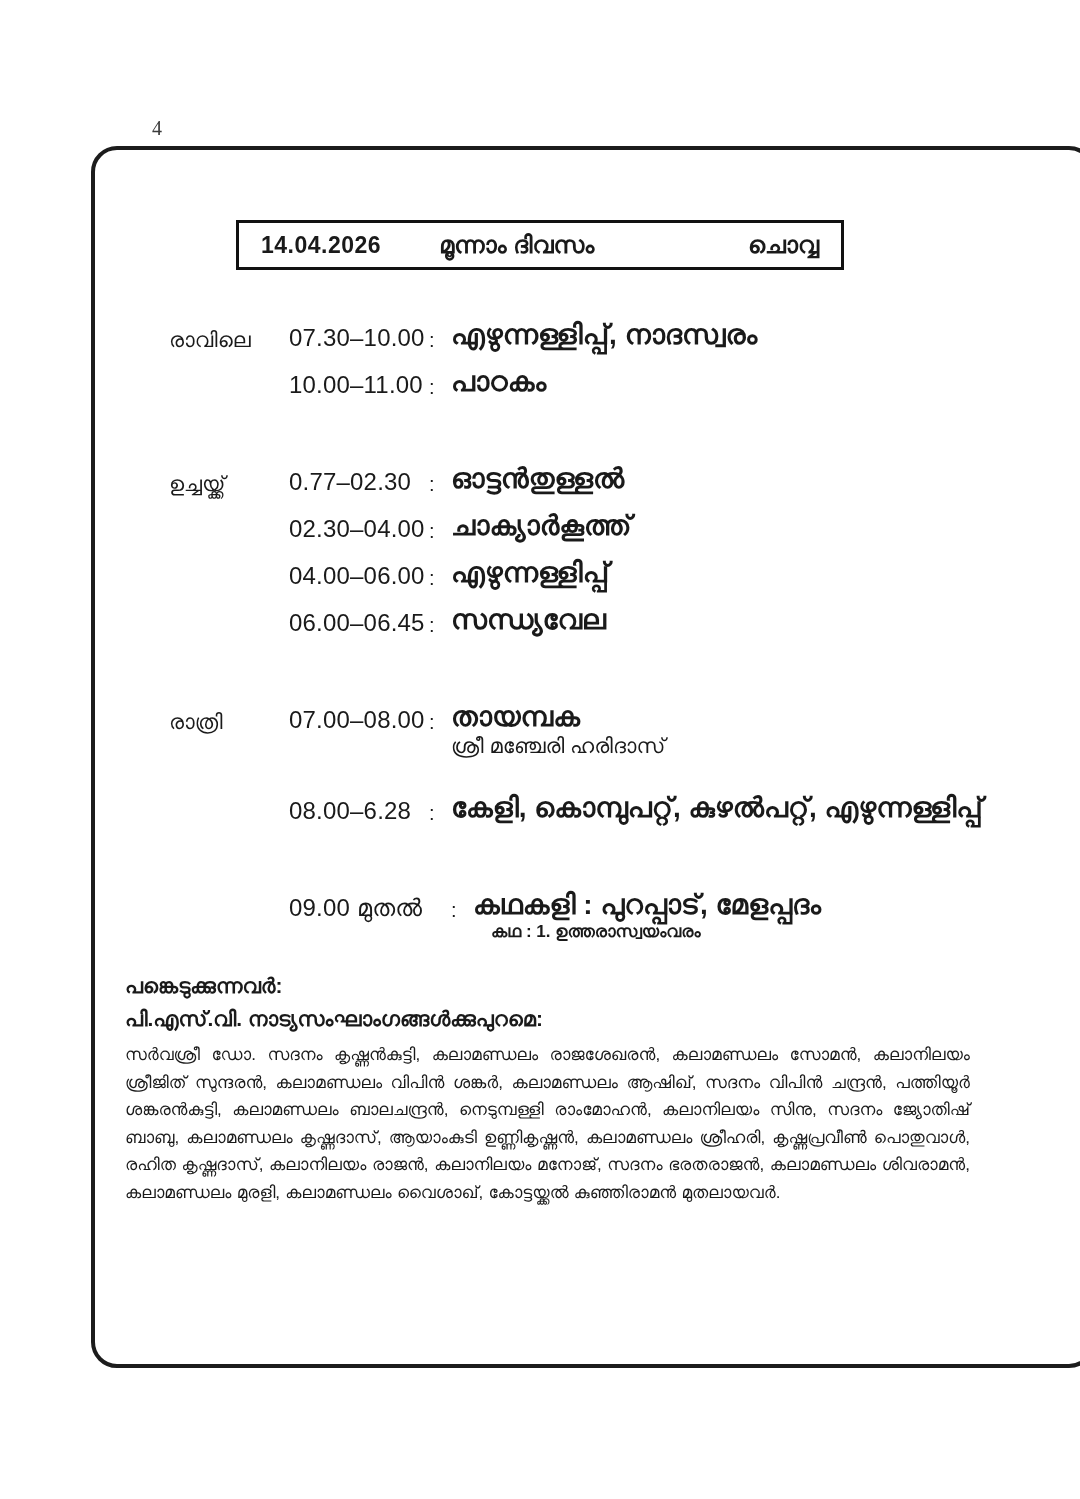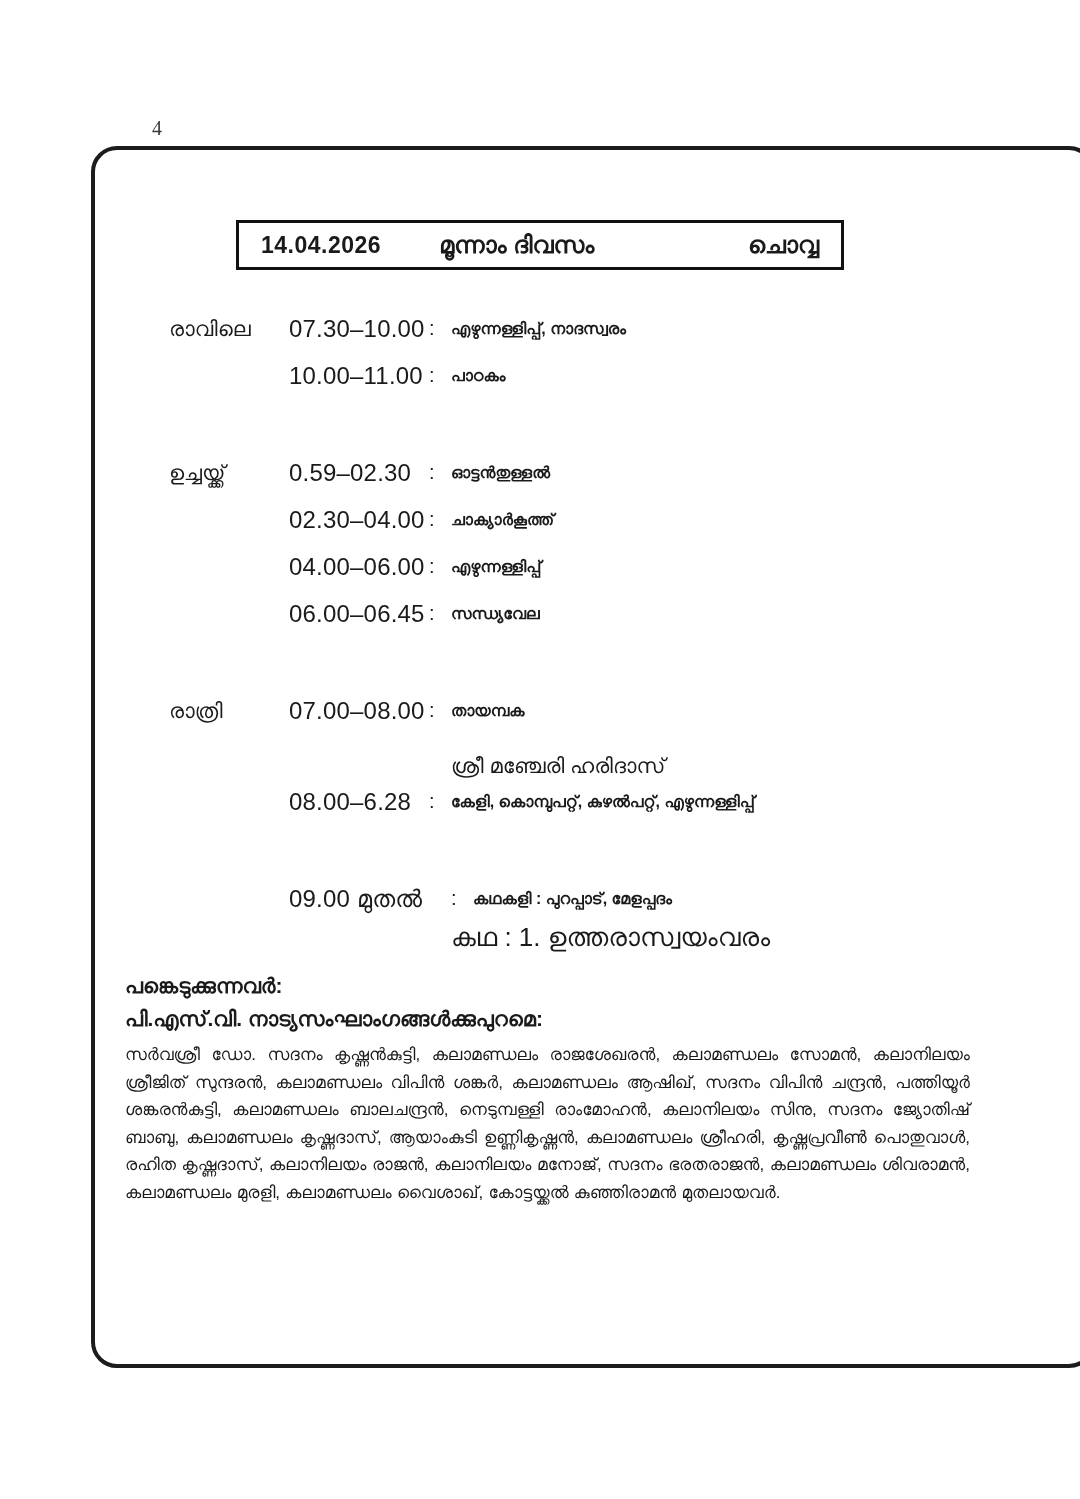--- a/index.html
+++ b/index.html
@@ -88,21 +88,21 @@
     width: 904px;
   }
   .sched-group {
     position: relative;
   }
   .sched-group + .sched-group {
     margin-top: 50px;
   }
   .sched-row {
     display: flex;
-    align-items: center;
+    align-items: flex-end;
     height: 47px;
   }
   .col-period {
     width: 120px;
     flex: 0 0 120px;
     margin-left: 74px;
     font-size: 21px;
     white-space: nowrap;
   }
   .col-time {
@@ -112,27 +112,27 @@
     white-space: nowrap;
     letter-spacing: 0.2px;
   }
   .col-colon {
     width: 22px;
     flex: 0 0 22px;
     font-size: 20px;
   }
   .col-item {
     flex: 1 1 auto;
-    font-size: 16px;
+    font-size: 28px;
     font-weight: bold;
     white-space: nowrap;
   }
   .sched-subrow {
     display: flex;
-    align-items: flex-end;
+    align-items: flex-start;
     height: 44px;
   }
   .sub-pad {
     width: 356px;
     flex: 0 0 356px;
   }
   .sub-text {
     font-size: 21px;
     font-weight: normal;
     white-space: nowrap;
@@ -144,23 +144,24 @@
   }
   .story-pad {
     width: 356px;
     flex: 0 0 356px;
   }
   .story-pad-deep {
     width: 406px;
     flex: 0 0 406px;
   }
   .story-text {
-    font-size: 26px;
-    font-weight: normal;
-    white-space: nowrap;
+    font-size: 17px;
+    font-weight: bold;
+    white-space: nowrap;
+    margin-left: 40px;
   }
   .kathakali-row .col-time {
     width: 162px;
     flex: 0 0 162px;
   }
   .kathakali-row .col-colon {
     width: 22px;
     flex: 0 0 22px;
   }
 
@@ -212,21 +213,21 @@
           <span class="col-period"></span>
           <span class="col-time">10.00–11.00</span>
           <span class="col-colon">:</span>
           <span class="col-item">പാഠകം</span>
         </div>
       </div>
 
       <div class="sched-group">
         <div class="sched-row">
           <span class="col-period">ഉച്ചയ്ക്ക്</span>
-          <span class="col-time">0.59–02.30</span>
+          <span class="col-time">0.77–02.30</span>
           <span class="col-colon">:</span>
           <span class="col-item">ഓട്ടൻതുള്ളൽ</span>
         </div>
         <div class="sched-row">
           <span class="col-period"></span>
           <span class="col-time">02.30–04.00</span>
           <span class="col-colon">:</span>
           <span class="col-item">ചാക്യാർകൂത്ത്</span>
         </div>
         <div class="sched-row">

